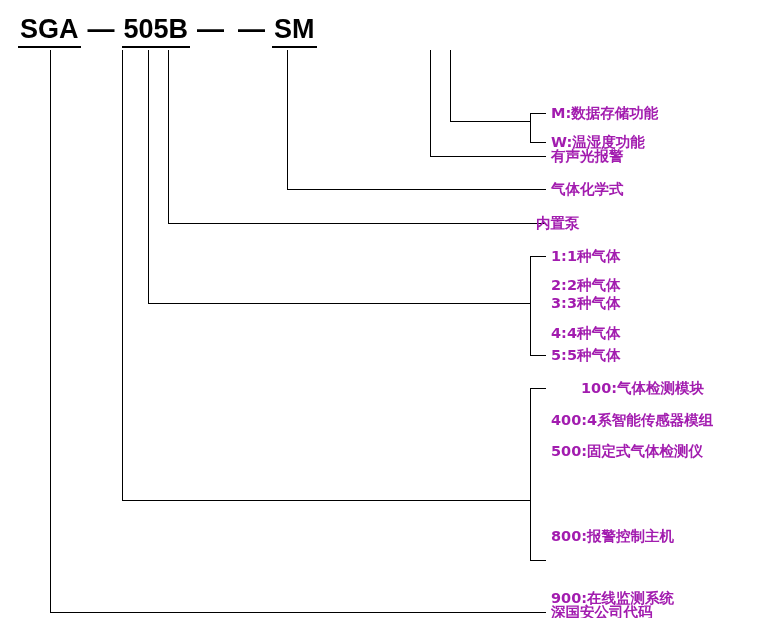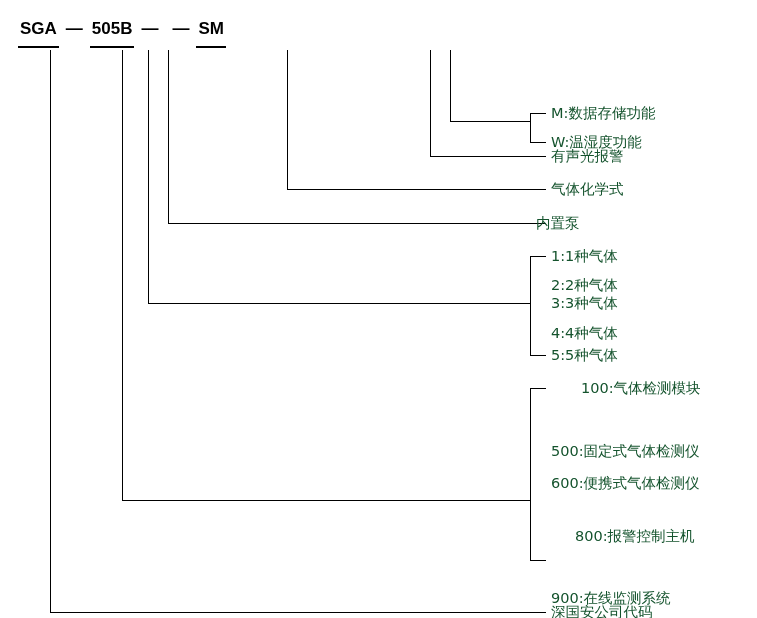--- a/index.html
+++ b/index.html
@@ -16,21 +16,21 @@
     color: #000000;
     overflow: hidden;
   }
   
   .code-row {
     position: absolute;
     left: 18px;
     top: 14px;
     display: flex;
     align-items: baseline;
-    font-size: 17px;
+    font-size: 27px;
     font-weight: bold;
     letter-spacing: 0px;
     white-space: nowrap;
   }
   .code-seg {
     border-bottom: 2px solid #000;
     padding: 0 2px 2px 2px;
     line-height: 30px;
   }
   .code-dash {
@@ -49,21 +49,22 @@
     height: 0;
     border-top: 1px solid #000;
   }
   
   .label {
     position: absolute;
     font-family: "Liberation Sans", sans-serif;
     font-size: 14px;
     line-height: 16px;
     white-space: nowrap;
-    color: #14532d;
+    color: #a21caf;
+    font-weight: bold;
   }
   .label.cjk {
     font-family: "DejaVu Sans", "Liberation Sans", sans-serif;
     font-size: 14.5px;
   }
 </style>
 </head>
 <body>
 
 <div id="root">
@@ -123,21 +124,21 @@
   <div class="label cjk" style="left:551px; top:325px;">4:4种气体</div>
   <div class="label cjk" style="left:551px; top:347px;text-align:right;">5:5种气体</div>
 
   <div class="vline" style="left:530px; top:388px; height:172px;"></div>
   <div class="hline" style="left:530px; top:388px; width:16px;"></div>
   <div class="hline" style="left:530px; top:560px; width:16px;"></div>
 
   <div class="hline" style="left:122px; top:500px; width:408px;"></div>
 
   <div class="label cjk" style="left:581px; top:380px;">100:气体检测模块</div>
+  <div class="label cjk" style="left:551px; top:412px;">400:4系智能传感器模组</div>
   <div class="label cjk" style="left:551px; top:443px;">500:固定式气体检测仪</div>
-  <div class="label cjk" style="left:551px; top:475px;">600:便携式气体检测仪</div>
-  <div class="label cjk" style="left:551px; top:528px;margin-left:24px;">800:报警控制主机</div>
+  <div class="label cjk" style="left:551px; top:528px;">800:报警控制主机</div>
   <div class="label cjk" style="left:551px; top:552px;margin-top:38px;">900:在线监测系统</div>
 
   <div class="hline" style="left:50px; top:612px; width:496px;"></div>
   <div class="label cjk" style="left:551px; top:604px;">深国安公司代码</div>
 
 </div>
 
 </body></html>

